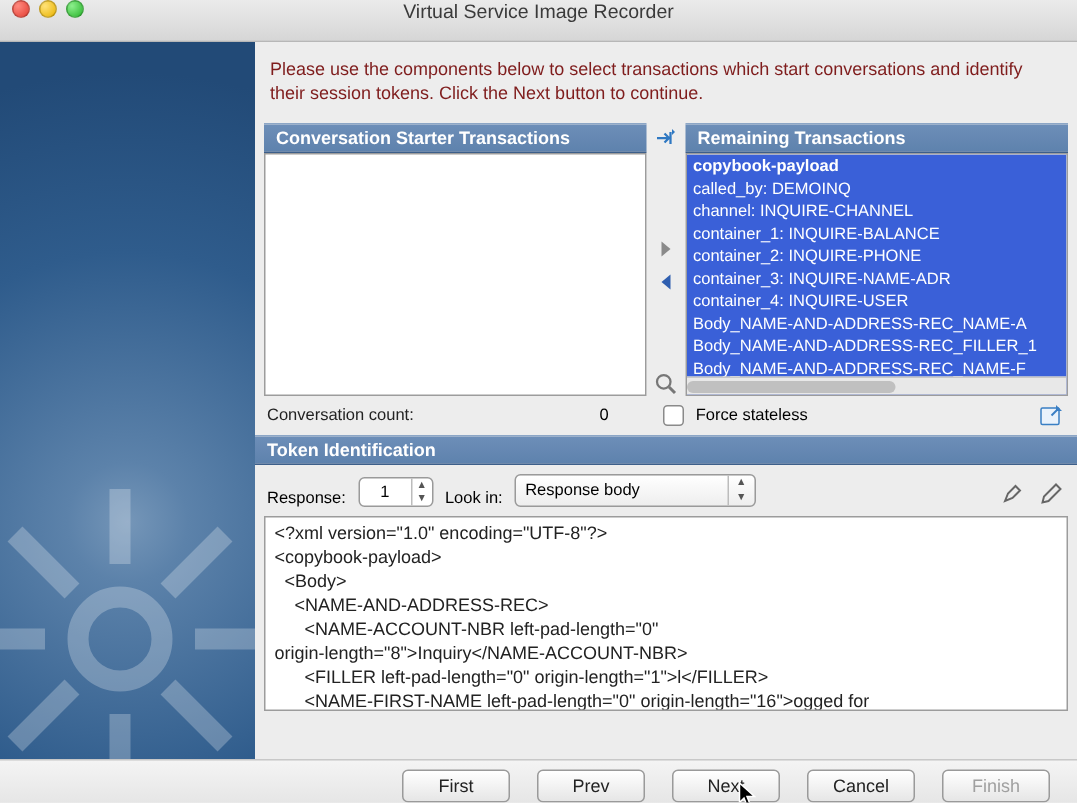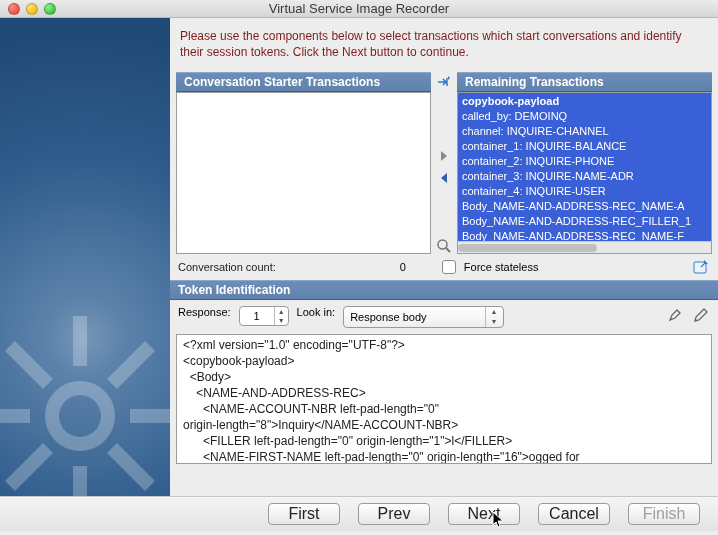--- a/index.html
+++ b/index.html
@@ -1,18 +1,18 @@
 <!DOCTYPE html>
 <html><head>
 <meta charset="utf-8">
 <style>
 * { margin: 0; padding: 0; box-sizing: border-box; font-family: "Lucida Grande", "Helvetica Neue", Arial, sans-serif; font-size: 11px; }
 html, body { width: 718px; height: 535px; overflow: hidden; background: #ededed; }
 
-.titlebar { height: 18px; background: linear-gradient(#ebebeb,#d6d6d6); border-bottom: 1px solid #b7b7b7; display: flex; align-items: center; padding: 0 8px; position: relative; }
+.titlebar { height: 28px; background: linear-gradient(#ebebeb,#d6d6d6); border-bottom: 1px solid #b7b7b7; display: flex; padding: 0 8px; position: relative; }
 .traffic { display: flex; gap: 6px; }
 .traffic span { width: 12px; height: 12px; border-radius: 50%; display: inline-block; border: 1px solid rgba(0,0,0,.2); }
 .tl-red { background: radial-gradient(circle at 30% 30%, #ff8a80, #e33e32); }
 .tl-yel { background: radial-gradient(circle at 30% 30%, #ffe27a, #e8b200); }
 .tl-grn { background: radial-gradient(circle at 30% 30%, #8df08d, #29b32b); }
 .titlebar .title { position: absolute; left: 0; right: 0; text-align: center; font-size: 13px; color: #3a3a3a; pointer-events: none; }
 
 .upper { display: flex; height: 478px; }
 
 .leftpane { width: 170px; background: radial-gradient(circle at 50% 320px, #7596b8 0, #5c82aa 40px, #2f5c8c 180px, #224a77 300px); position: relative; overflow: hidden; }
@@ -37,36 +37,36 @@
 .hscroll { position: absolute; bottom: 0; left: 0; right: 0; height: 12px; background: #e8e8e8; border-top: 1px solid #c8c8c8; }
 .hscroll .thumb { position: absolute; left: 0; top: 2px; height: 8px; width: 55%; background: #c0c0c0; border-radius: 4px; }
 
 .countrow { display: flex; align-items: center; padding: 2px 8px 4px 8px; gap: 8px; }
 .countrow .lab { flex: 0 0 auto; color: #222; }
 .countrow .val { width: 130px; text-align: right; padding-right: 8px; }
 .countrow .chk { width: 14px; height: 14px; border: 1px solid #8a8a8a; border-radius: 3px; background: #fff; display: inline-block; }
 .countrow .spacer { flex: 1; }
 .countrow .rico { width: 18px; height: 18px; }
 
-.responserow { display: flex; align-items: flex-start; gap: 8px; padding: 6px 8px; }
+.responserow { display: flex; align-items: flex-end; gap: 8px; padding: 6px 8px; }
 .stepper { display: inline-flex; align-items: stretch; border: 1px solid #9a9a9a; border-radius: 4px; background: #fff; height: 20px; }
 .stepper .num { width: 34px; text-align: center; line-height: 18px; }
 .stepper .arrows { width: 14px; display: flex; flex-direction: column; border-left: 1px solid #bcbcbc; }
 .stepper .arrows span { flex: 1; font-size: 7px; text-align: center; line-height: 9px; color: #555; }
 
 .combo { flex: 1; height: 22px; border: 1px solid #9a9a9a; border-radius: 4px; background: linear-gradient(#fff,#eee); display: flex; align-items: center; padding: 0 6px; position: relative; max-width: 300px; }
 .combo .cap { position: absolute; right: 0; top: 0; bottom: 0; width: 18px; border-left: 1px solid #bcbcbc; display: flex; flex-direction: column; }
 .combo .cap span { flex:1; font-size: 7px; text-align: center; line-height: 10px; color:#555; }
 
 .toolic { width: 18px; height: 18px; display: inline-flex; align-items: center; justify-content: center; color: #555; }
 
 .xmlbox { margin: 0 6px 4px 6px; background: #fff; border: 1px solid #9c9c9c; height: 130px; overflow: hidden; padding: 2px 6px; font-family: "Lucida Grande", Arial, sans-serif; font-size: 12px; color: #222; line-height: 16px; white-space: pre; }
 
 .footer { height: 35px; border-top: 1px solid #c8c8c8; background: linear-gradient(#f4f4f4,#e3e3e3); display: flex; align-items: center; justify-content: flex-end; gap: 18px; padding: 0 18px; position: relative; }
-.btn { min-width: 72px; height: 22px; border: 1px solid #9a9a9a; border-radius: 4px; background: linear-gradient(#ffffff,#e6e6e6); font-size: 16px; color: #222; display: inline-flex; align-items: center; justify-content: center; box-shadow: 0 1px 0 #fff inset; }
+.btn { min-width: 72px; height: 22px; border: 1px solid #9a9a9a; border-radius: 4px; background: linear-gradient(#ffffff,#e6e6e6); font-size: 12px; color: #222; display: inline-flex; align-items: center; justify-content: center; box-shadow: 0 1px 0 #fff inset; }
 .btn.disabled { color: #a0a0a0; }
 .cursor { position: absolute; width: 14px; height: 18px; pointer-events: none; }
 
 .magnifier svg, .toolic svg, .midbtns svg, .rico svg { display:block; }
 </style>
 </head>
 <body>
 
 <div class="titlebar">
   <div class="traffic">

